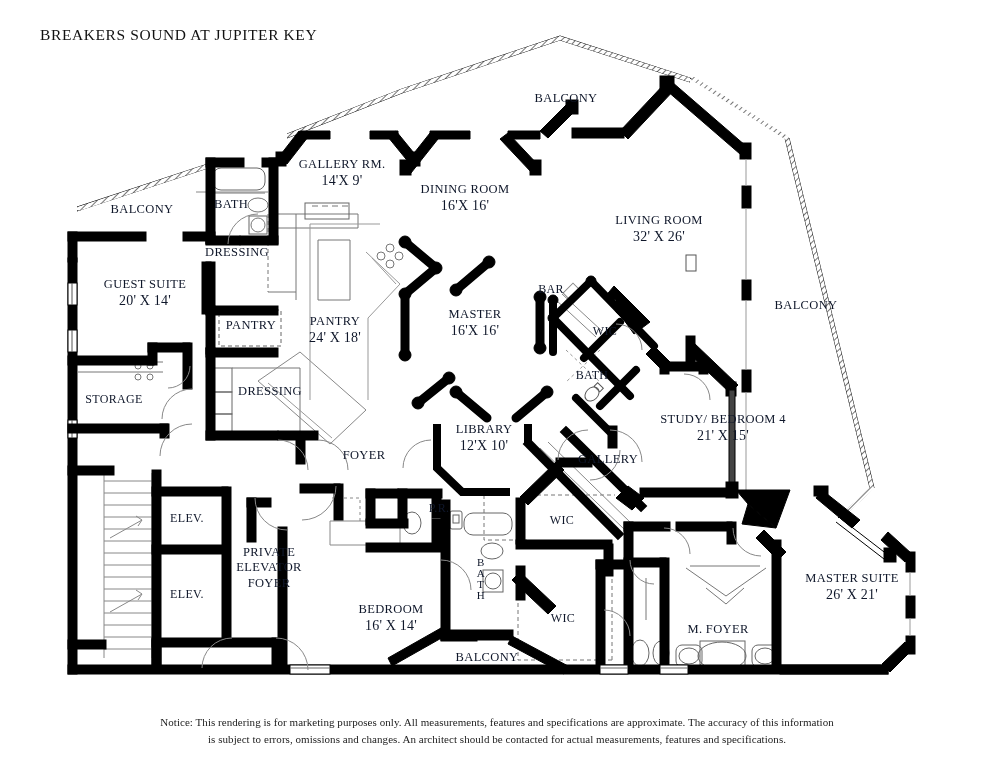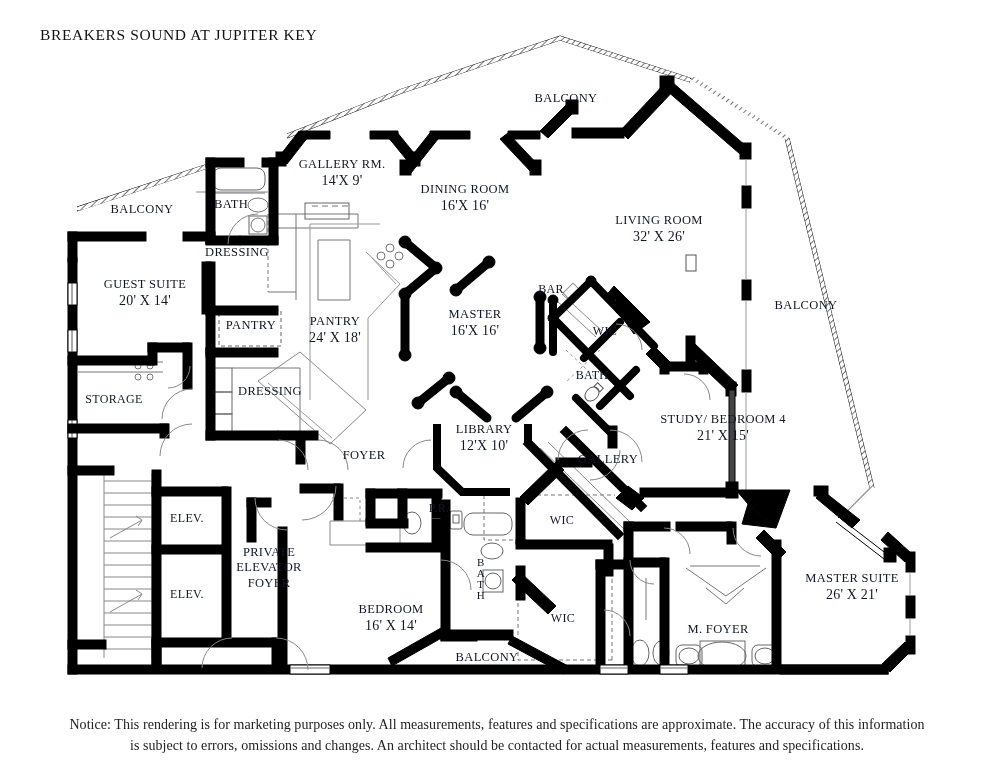--- a/index.html
+++ b/index.html
@@ -11,21 +11,21 @@
               letter-spacing:0.6px;font-weight:400;color:#111;white-space:nowrap;}
   #plan-svg{position:absolute;left:0;top:0;width:994px;height:768px;}
   .rm-label{position:absolute;text-align:center;line-height:1.22;
             font-size:12.5px;color:#0f172a;white-space:nowrap;
             transform:translate(-50%,-50%);letter-spacing:0.35px;}
   .rm-label .dim{display:block;font-size:14px;letter-spacing:0.2px;}
   .rm-label.sm{font-size:12px;}
   .rm-label.vert{writing-mode:vertical-rl;text-orientation:upright;
                  letter-spacing:-1px;font-size:11px;}
   #plan-footer{position:absolute;left:0;top:714px;width:994px;text-align:center;
-               font-size:14px;line-height:1.5;color:#222;letter-spacing:0.05px;}
+               font-size:11px;line-height:1.5;color:#222;letter-spacing:0.05px;}
 </style>
 </head>
 <body>
 
 <div id="plan-root">
 
   <div id="plan-title">BREAKERS SOUND AT JUPITER KEY</div>
 
   <svg id="plan-svg" viewBox="0 0 994 768">
     <defs>

